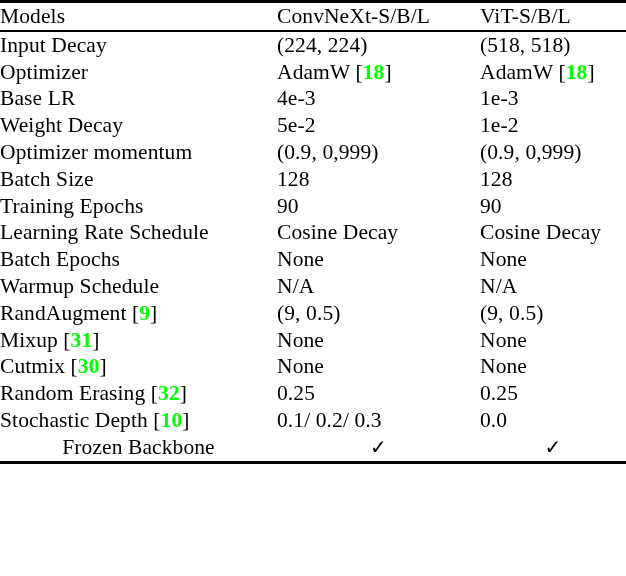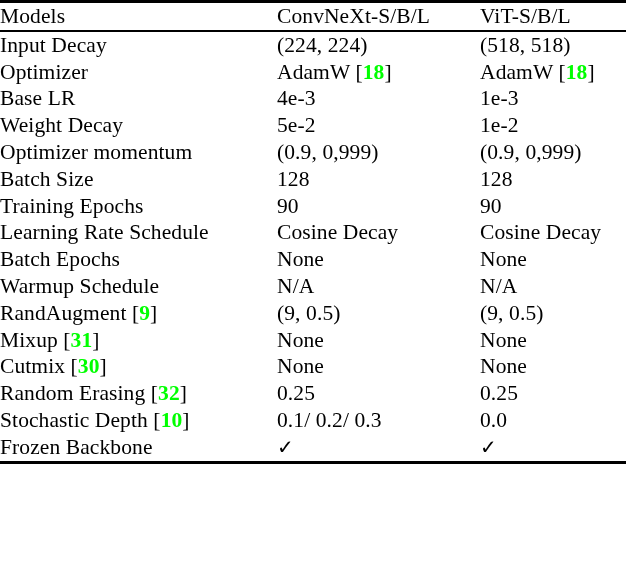--- a/index.html
+++ b/index.html
@@ -63,21 +63,21 @@
   .group-gap td { padding-top: 9px; }
 
   .cite-num { color: #00ff00; font-weight: bold; }
 
   .check {
     font-size: 20px;
     line-height: 26.8px;
     font-family: "DejaVu Serif", serif;
   }
 
-  .body-last td { padding-bottom: 9px; }
+  .body-last td { padding-bottom: 9px; text-align: center; }
 </style>
 </head>
 <body>
 
 <div id="table-root">
 
   <span class="rule rule-thick"></span>
 
   <table class="tbl">
     <colgroup>

